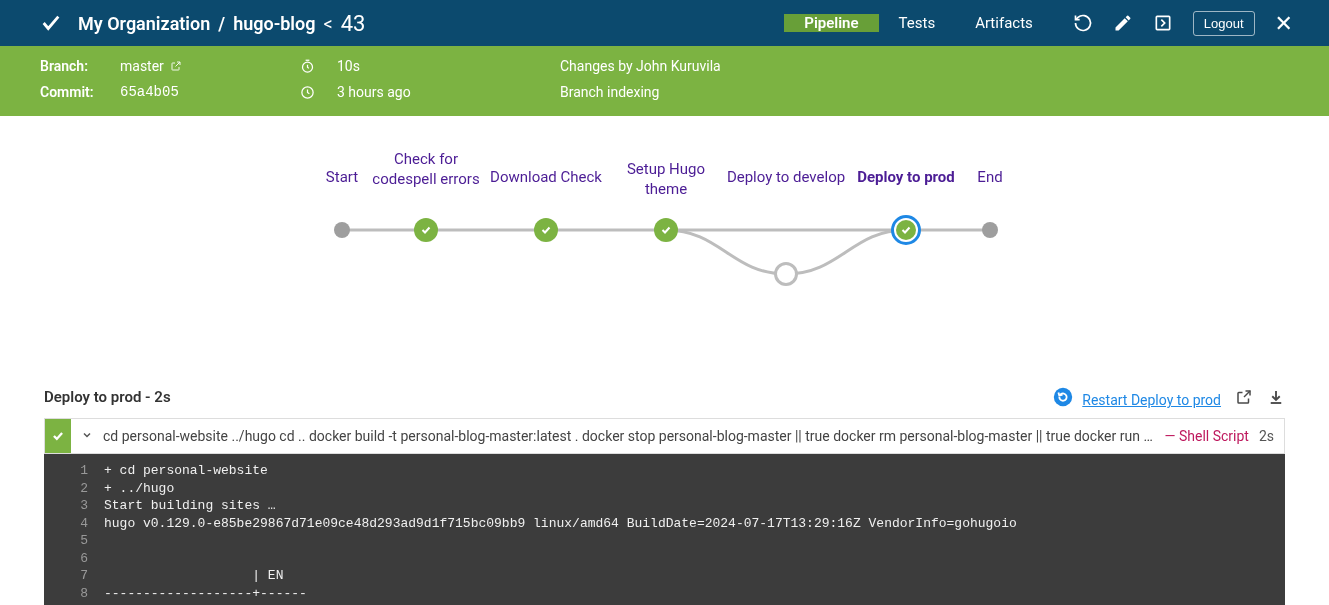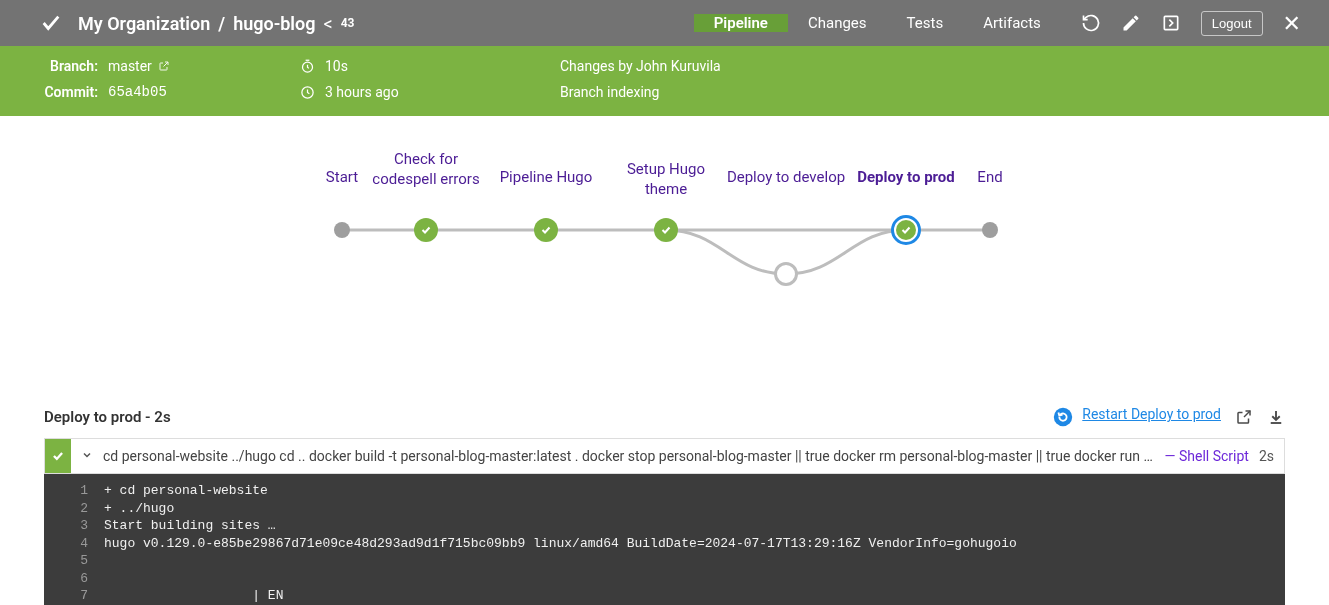--- a/index.html
+++ b/index.html
@@ -1,69 +1,69 @@
 <!DOCTYPE html>
 <html><head>
 <meta charset="utf-8">
 <style>
   * { box-sizing: border-box; margin: 0; padding: 0; }
   body { font-family: -apple-system, BlinkMacSystemFont, "Segoe UI", Roboto, sans-serif; background: #fff; width: 1329px; height: 605px; overflow: hidden; }
   
-  .header { background: #737373; color: #fff; display: flex; align-items: center; height: 46px; padding: 0 28px 0 40px; }
+  .header { background: #0c4a6e; color: #fff; display: flex; align-items: center; height: 46px; padding: 0 36px 0 40px; }
   .header-left { display: flex; align-items: center; gap: 16px; flex: 1; }
   .check { width: 22px; height: 22px; }
   .breadcrumb { font-size: 18px; font-weight: 600; display: flex; align-items: center; gap: 8px; }
   .lt { font-size: 18px; font-weight: 400; }
-  .run-num { font-size: 12px; font-weight: 700; }
+  .run-num { font-size: 22px; font-weight: 400; }
   .tabs { display: flex; align-items: center; height: 46px; }
   .tab { padding: 0 20px; display: flex; align-items: center; font-size: 15px; cursor: pointer; color: #fff; }
   .tab.active { background: #689f38; font-weight: 600; }
   .header-actions { display: flex; align-items: center; gap: 20px; padding-left: 20px; }
   .icon-btn { width: 20px; height: 20px; cursor: pointer; display: flex; align-items: center; justify-content: center; }
   .logout-btn { border: 1px solid rgba(255,255,255,0.6); border-radius: 3px; padding: 4px 10px; font-size: 13px; color: #fff; background: transparent; cursor: pointer; }
   .close-x { font-size: 22px; cursor: pointer; font-weight: 300; }
   
   .meta { background: #7cb342; color: #fff; padding: 12px 40px 16px 40px; display: flex; }
   .meta-col { display: flex; flex-direction: column; gap: 10px; font-size: 14px; }
   .meta-col.c1 { width: 260px; }
   .meta-col.c2 { width: 260px; }
-  .meta-row { display: flex; align-items: center; gap: 10px; text-align: right; }
+  .meta-row { display: flex; align-items: center; gap: 22px; }
   .meta-label { font-weight: 600; width: 58px; }
   .meta-val { display: flex; align-items: center; gap: 6px; }
   .ext { width: 12px; height: 12px; opacity: 0.9; }
   .tiny-icon { width: 15px; height: 15px; }
   
   .pipeline-area { position: relative; height: 180px; margin-top: 20px; }
   .stage-labels { position: absolute; top: 0; left: 0; right: 0; height: 60px; }
   .stage-label { position: absolute; text-align: center; font-size: 15px; color: #4c1d95; transform: translateX(-50%); line-height: 1.3; }
   .stage-label.bold { font-weight: 700; }
   
   .pipe-svg { position: absolute; top: 60px; left: 0; width: 1329px; height: 120px; }
   .node { position: absolute; top: 60px; transform: translate(-50%, 22px); }
   .node-circle { width: 24px; height: 24px; border-radius: 50%; display: flex; align-items: center; justify-content: center; }
   .node-small { width: 16px; height: 16px; background: #9e9e9e; border-radius: 50%; position: absolute; top: 60px; transform: translate(-50%, 26px); }
   .node-green { background: #7cb342; }
   .node-hollow { width: 24px; height: 24px; border: 3px solid #bdbdbd; border-radius: 50%; background: #fff; }
   .node-ring { width: 30px; height: 30px; border: 3px solid #1e88e5; border-radius: 50%; background: #fff; display: flex; align-items: center; justify-content: center; transform: translate(-50%, 19px); }
   .node-ring-inner { width: 20px; height: 20px; background: #7cb342; border-radius: 50%; display: flex; align-items: center; justify-content: center; }
   .chk { width: 12px; height: 12px; }
   
-  .section-title { padding: 0 44px; margin-top: 90px; font-size: 15px; color: #333; display: flex; align-items: center; justify-content: space-between; }
+  .section-title { padding: 0 44px; margin-top: 70px; font-size: 15px; color: #333; display: flex; align-items: center; justify-content: space-between; }
   .section-left { font-weight: 600; }
   .section-right { display: flex; align-items: center; gap: 14px; }
-  .restart { display: flex; align-items: flex-start; gap: 8px; color: #1e88e5; font-size: 14px; cursor: pointer; }
+  .restart { display: flex; align-items: flex-end; gap: 8px; color: #1e88e5; font-size: 14px; cursor: pointer; }
   .restart svg.spin { width: 22px; height: 22px; }
   .restart-txt { text-decoration: underline; }
   .pop-icon, .dl-icon { width: 18px; height: 18px; color: #4a4a4a; cursor: pointer; }
   
   .step-row { margin: 10px 44px 0 44px; display: flex; align-items: center; height: 36px; border: 1px solid #ddd; font-size: 14px; overflow: hidden; }
   .step-status { width: 26px; height: 36px; background: #7cb342; display: flex; align-items: center; justify-content: center; flex-shrink: 0; }
   .step-chevron { padding: 0 10px; cursor: pointer; color: #555; flex-shrink: 0; }
   .step-cmd { flex: 1; color: #444; white-space: nowrap; overflow: hidden; text-overflow: ellipsis; }
-  .step-type { color: #6d28d9; padding: 0 10px; flex-shrink: 0; text-align: right; }
+  .step-type { color: #be185d; padding: 0 10px; flex-shrink: 0; text-align: right; }
   .step-dur { color: #555; padding-right: 10px; flex-shrink: 0; }
   
   .console { margin: 0 44px; background: #3c3c3c; color: #f0f0f0; font-family: "Courier New", monospace; font-size: 13px; padding: 8px 0; overflow: hidden; }
   .cl { display: flex; line-height: 1.35; }
   .ln { width: 60px; text-align: right; padding-right: 16px; color: #999; user-select: none; }
   .lc { white-space: pre; }
 </style>
 </head>
 <body>
 
@@ -77,21 +77,20 @@
     <div class="breadcrumb">
       <span>My Organization</span>
       <span>/</span>
       <span>hugo-blog</span>
       <span class="lt">&lt;</span>
       <span class="run-num">43</span>
     </div>
   </div>
   <div class="tabs">
     <div class="tab active">Pipeline</div>
-    <div class="tab">Changes</div>
     <div class="tab">Tests</div>
     <div class="tab">Artifacts</div>
   </div>
   <div class="header-actions">
     <span class="icon-btn">
       <svg viewBox="0 0 24 24" fill="none" stroke="#fff" stroke-width="2">
           <path d="M3 12a9 9 0 1 0 3-6.7L3 8"></path>
           <polyline points="3 3 3 8 8 8"></polyline>
         </svg>
     </span>
@@ -154,21 +153,21 @@
         <span>Branch indexing</span>
       </div>
   </div>
 </div>
 
 <div class="pipeline-area">
   <div class="stage-labels">
     <div class="stage-label" style="left:342px;top:32px;">Start</div>
     <div class="stage-label" style="left:426px;top:14px;white-space:pre;">Check for
 codespell errors</div>
-    <div class="stage-label" style="left:546px;top:32px;">Pipeline Hugo</div>
+    <div class="stage-label" style="left:546px;top:32px;">Download Check</div>
     <div class="stage-label" style="left:666px;top:24px;white-space:pre;">Setup Hugo
 theme</div>
     <div class="stage-label" style="left:786px;top:32px;">Deploy to develop</div>
     <div class="stage-label bold" style="left:906px;top:32px;">Deploy to prod</div>
     <div class="stage-label" style="left:990px;top:32px;">End</div>
   </div>
   <svg class="pipe-svg">
     <path d="M 342 34 L 666 34" stroke="#bdbdbd" stroke-width="3" fill="none"></path>
     <path d="M 666 34 C 720 34, 732 78, 786 78 C 840 78, 852 34, 906 34" stroke="#bdbdbd" stroke-width="3" fill="none"></path>
     <path d="M 666 34 L 906 34" stroke="#bdbdbd" stroke-width="3" fill="none"></path>

